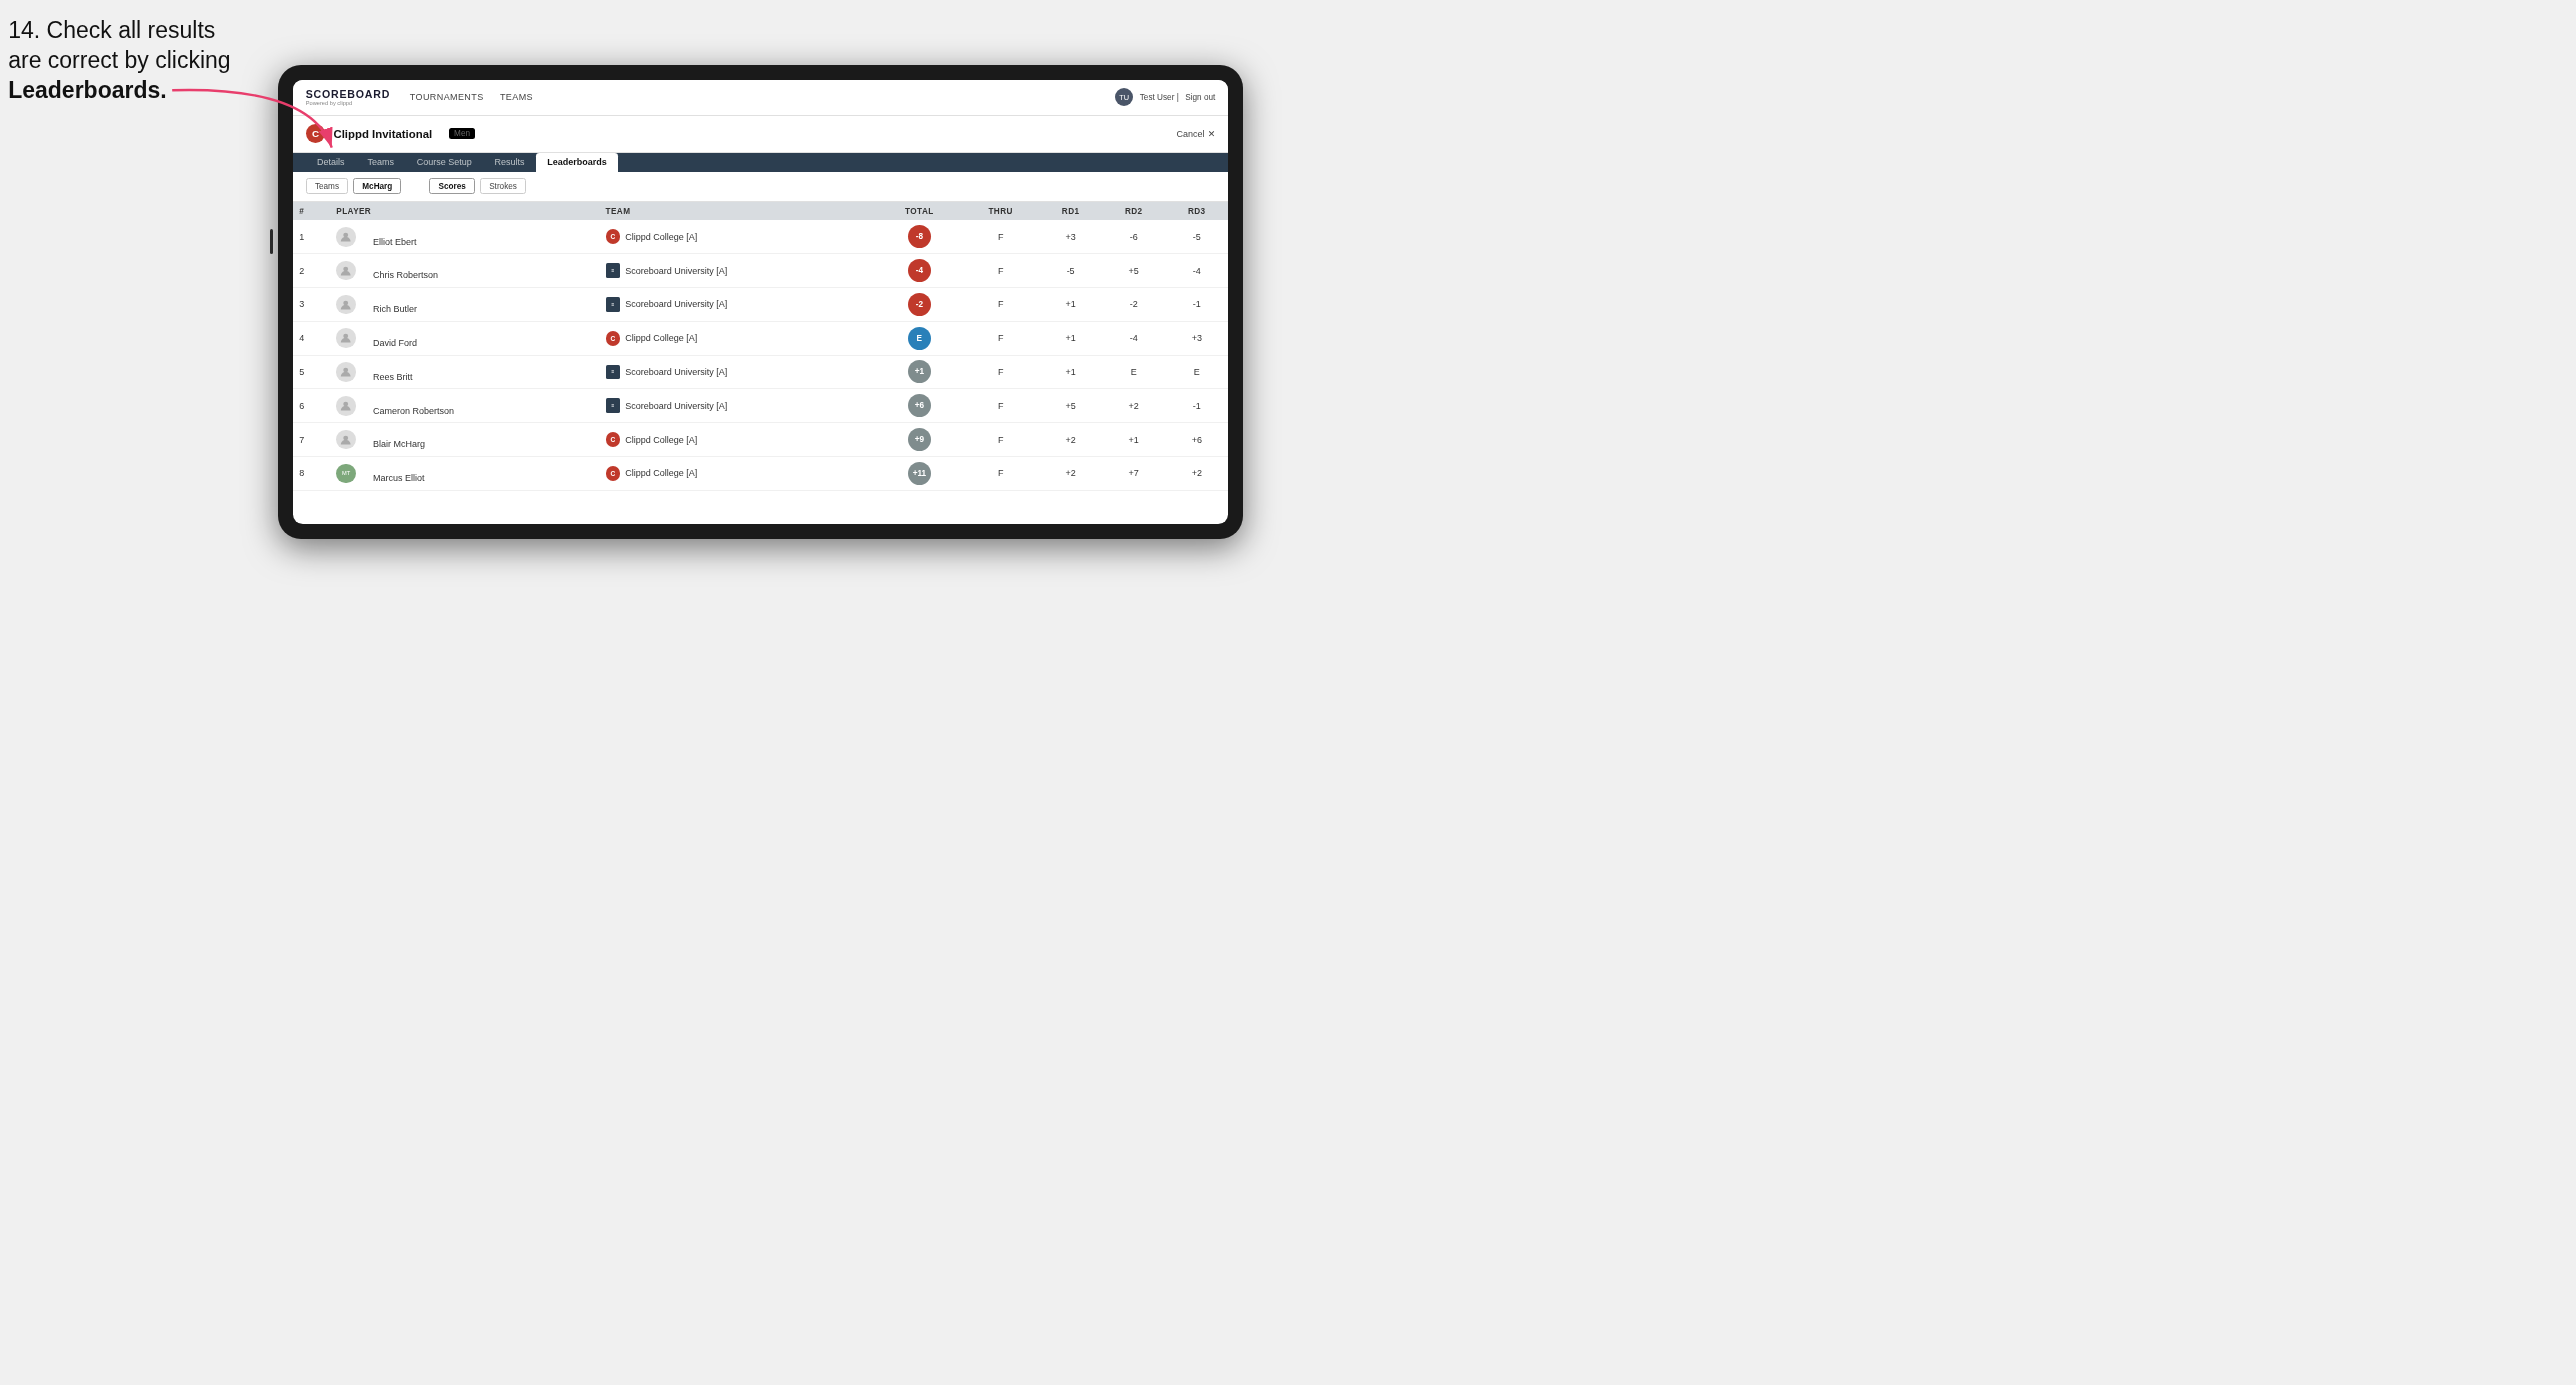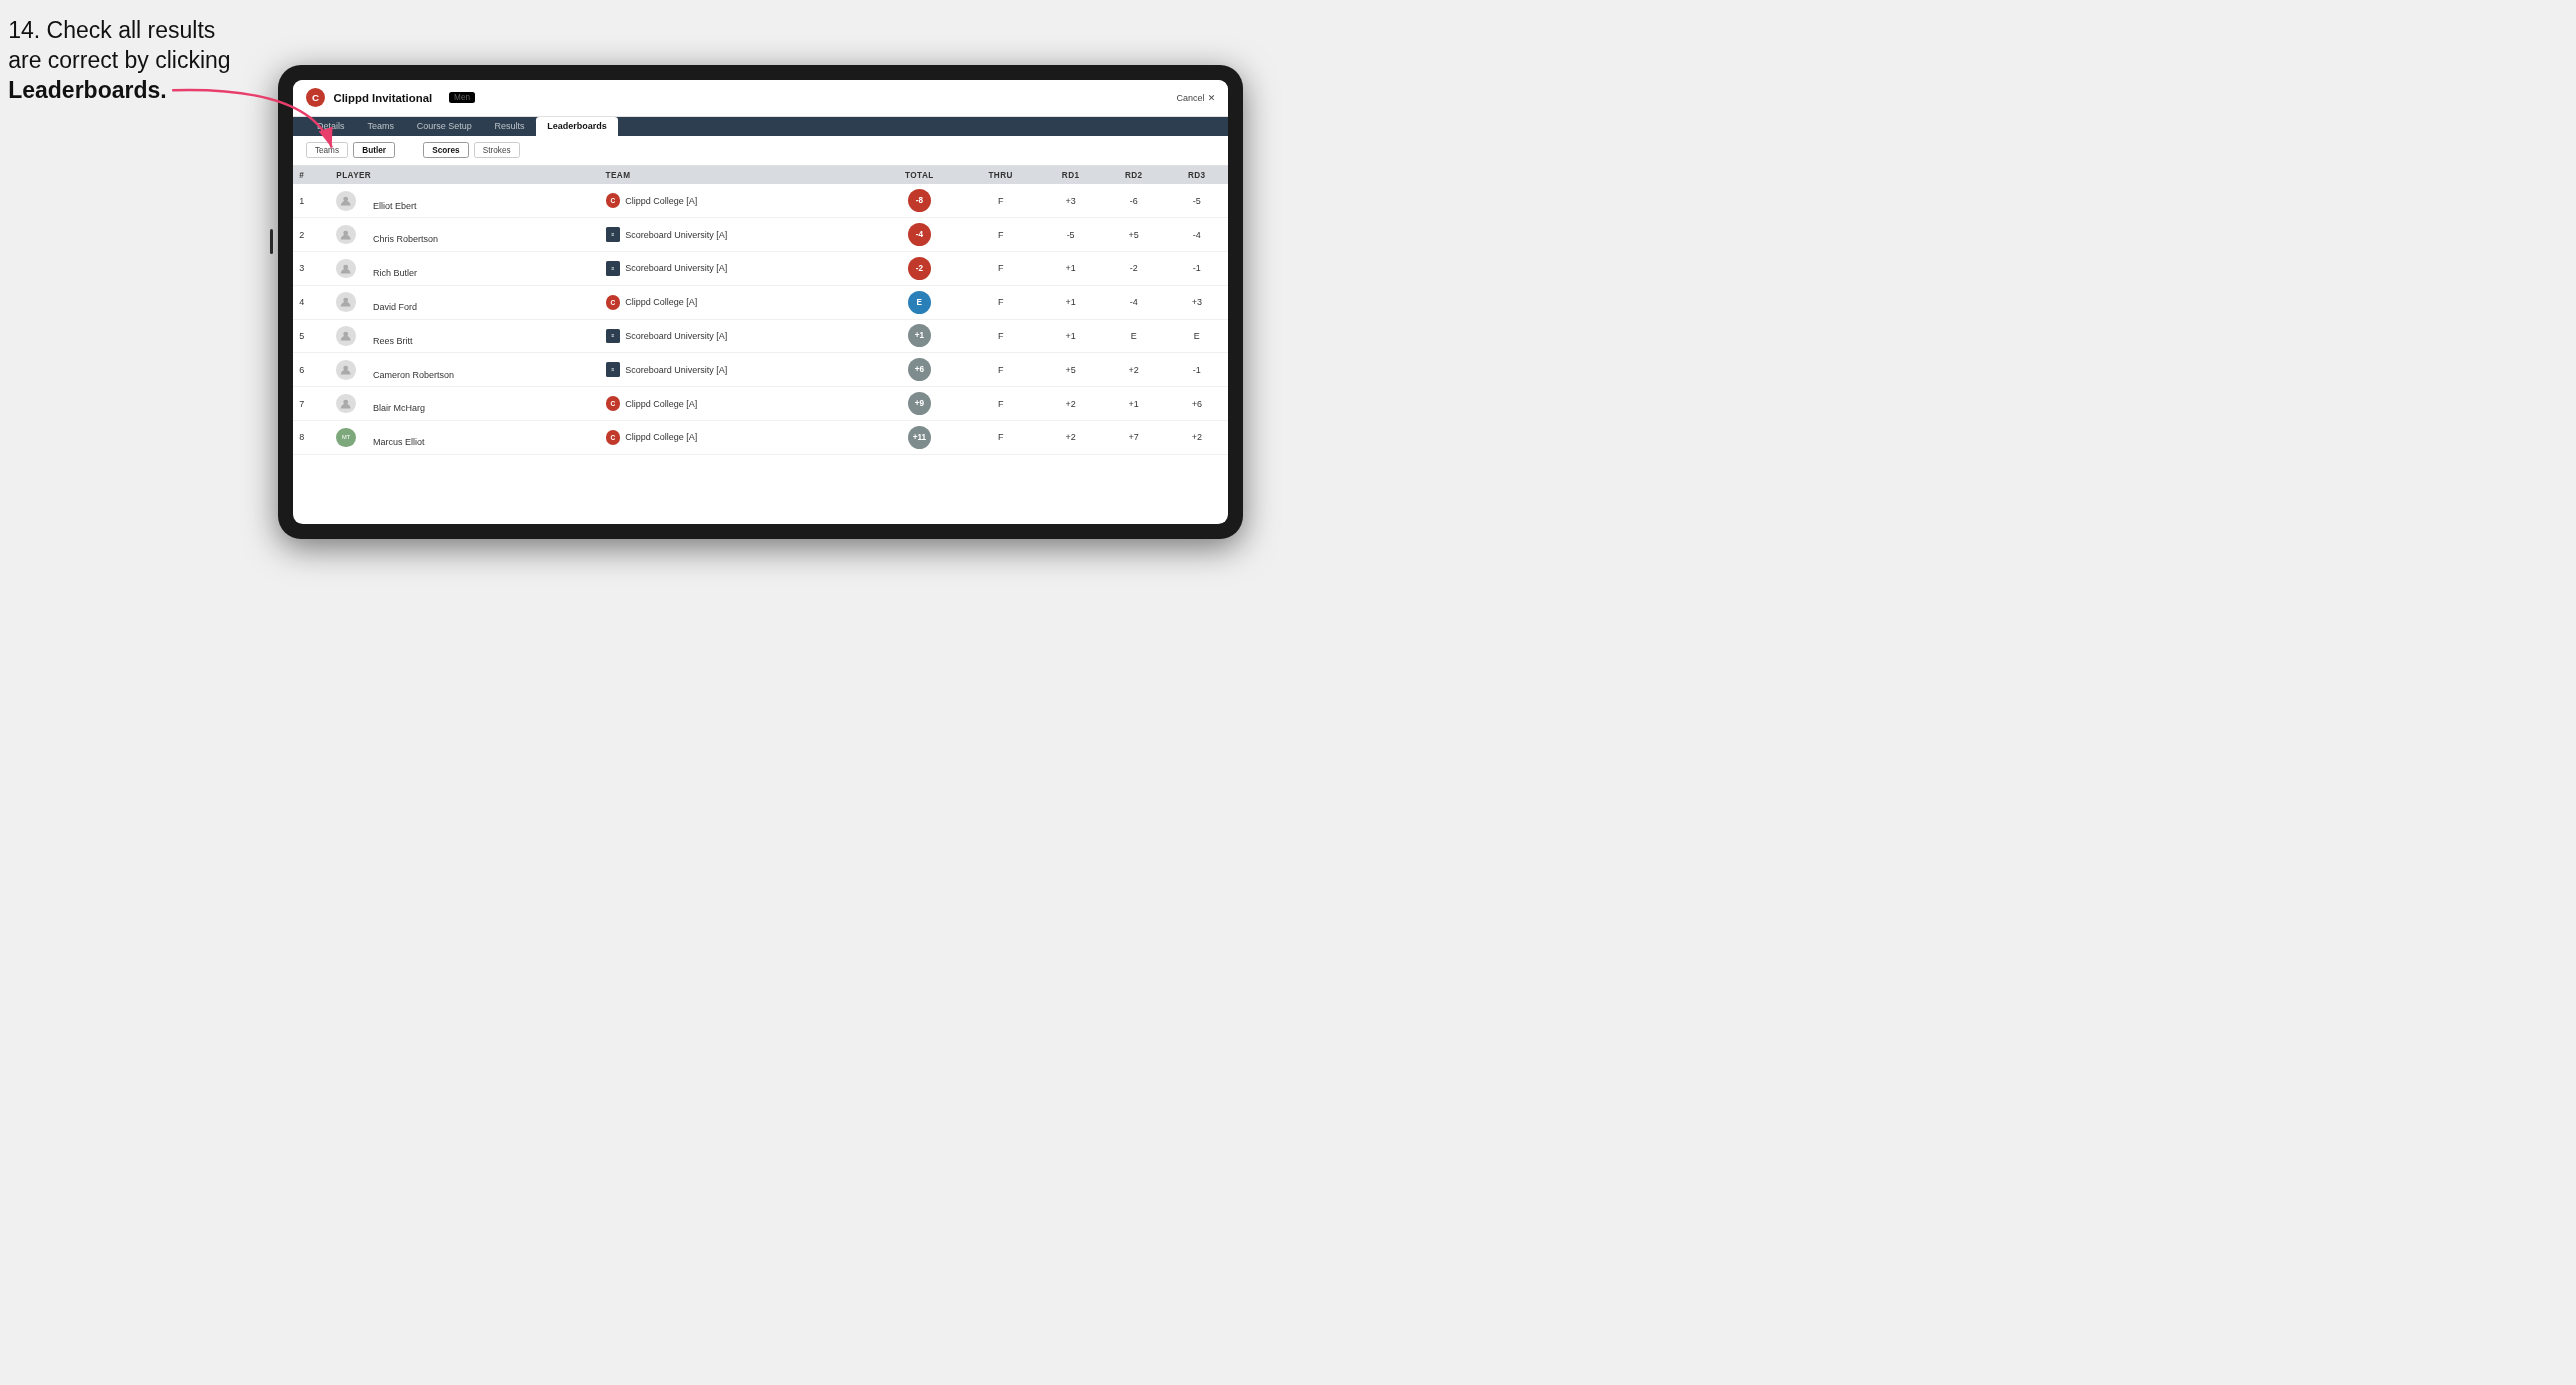--- a/index.html
+++ b/index.html
@@ -355,20 +355,35 @@
     </defs>
     <path d="M 10 10 Q 180 5 205 80" stroke="#e83e6c" stroke-width="3" fill="none" marker-end="url(#arrowhead)"></path>
   </svg>
 </div>
 
 <div class="tablet-side-btn"></div>
 
 <div class="tablet-frame">
   <div class="tablet-screen">
 
+    <div class="top-nav">
+      <div class="logo-area">
+        <span class="logo-text">SCOREBOARD</span>
+        <span class="logo-sub">Powered by clippd</span>
+      </div>
+      <div class="nav-links">
+        <a class="nav-link">TOURNAMENTS</a>
+        <a class="nav-link">TEAMS</a>
+      </div>
+      <div class="nav-right">
+        <div class="user-avatar-small">TU</div>
+        <span>Test User |</span>
+        <a style="color:#444;font-size:8.2px;cursor:pointer;">Sign out</a>
+      </div>
+    </div>
 
     <div class="tournament-header">
       <div class="tournament-icon">C</div>
       <span class="tournament-name">Clippd Invitational</span>
       <span class="tournament-badge">Men</span>
       <div class="cancel-btn">
         <span>Cancel</span>
         <span>✕</span>
       </div>
     </div>
@@ -376,21 +391,21 @@
     <div class="tab-bar">
       <a class="tab-item">Details</a>
       <a class="tab-item">Teams</a>
       <a class="tab-item">Course Setup</a>
       <a class="tab-item">Results</a>
       <a class="tab-item active">Leaderboards</a>
     </div>
 
     <div class="filter-bar">
       <button class="filter-btn">Teams</button>
-      <button class="filter-btn active">Butler</button>
+      <button class="filter-btn active">McHarg</button>
       <button class="filter-btn active" style="margin-left:23px;">Scores</button>
       <button class="filter-btn">Strokes</button>
     </div>
 
     <div class="leaderboard-table">
       <table>
         <thead>
           <tr>
             <th>#</th>
             <th>PLAYER</th>

